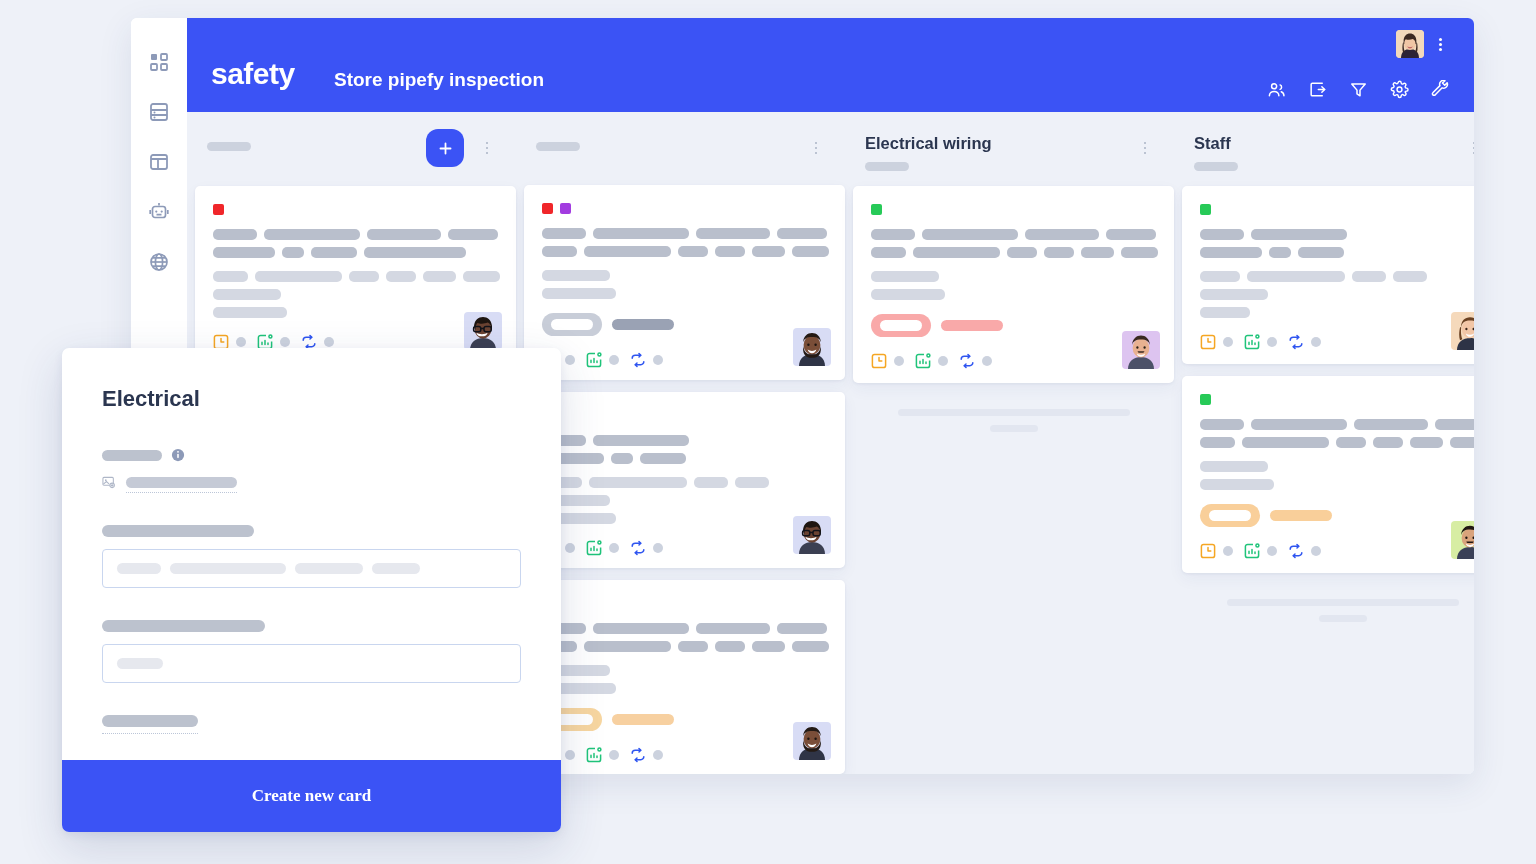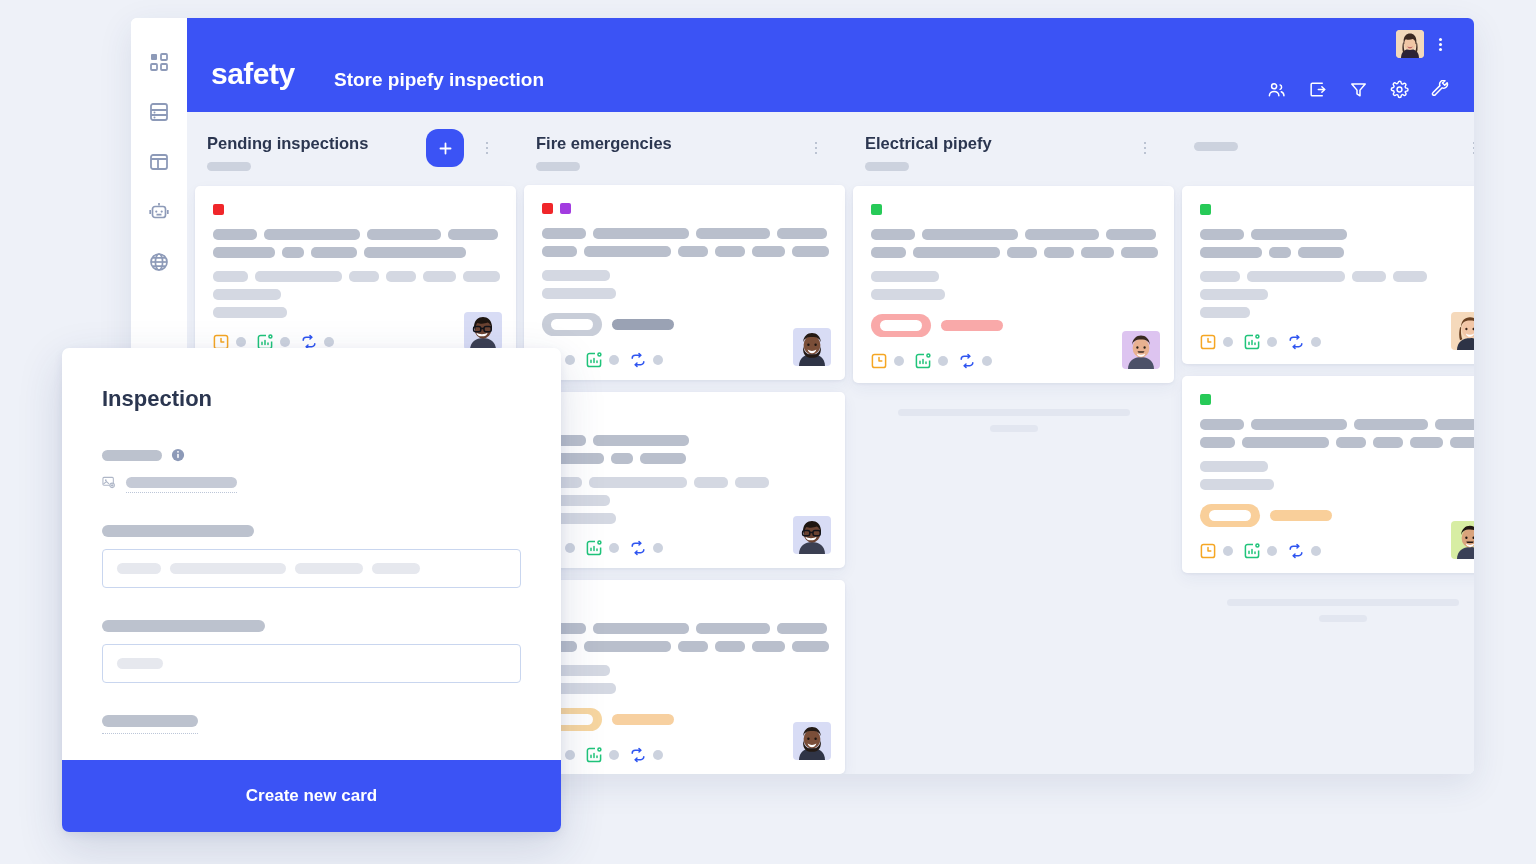--- a/index.html
+++ b/index.html
@@ -186,21 +186,21 @@
     height: 39px; border: 1px solid #c9d6ef; border-radius: 4px;
     background: #fff; display: flex; align-items: center; gap: 9px;
     padding: 0 14px;
   }
   .ph { height: 11px; border-radius: 6px; background: #e6e8ee; }
 
   .modal-footer { flex: 0 0 72px; }
   .create-btn {
     width: 100%; height: 72px; border: none; cursor: pointer;
     background: #3b53f5; color: #fff;
-    font-family: Liberation Sans, sans-serif;
+    font-family: Liberation Serif, serif;
     font-size: 17px; font-weight: 700;
   }
 </style>
 </head>
 <body>
 
 <div id="root">
 
   <div class="modal-shadow"></div>
 
@@ -305,21 +305,20 @@
               <path d="M20.4 3.6a4.8 4.8 0 0 1-6.3 6.3L5.4 18.6a2 2 0 1 1-2.8-2.8l8.7-8.7a4.8 4.8 0 0 1 6.3-6.3l-3.1 3.1 2.8 2.8z"></path>
             </svg>
           </span>
         </div>
       </header>
 
       <main class="board">
 
       <section class="column">
             <div class="col-head">
-              <div class="col-title">Pending inspections</div>
               <div class="col-sub"></div>
               <button class="col-add">
                 <svg viewBox="0 0 16 16" stroke="#fff" stroke-width="1.9" stroke-linecap="round">
                   <path d="M8 2.6v10.8M2.6 8h10.8"></path>
                 </svg>
               </button>
               <div class="col-kebab">
                 <i></i>
                 <i></i>
                 <i></i>
@@ -390,21 +389,20 @@
                     <path d="M12.4 20.8c2.2 1.8 9 1.8 11.2 0-.5 2.2-2.1 3.4-3.8 3.4h-3.6c-1.7 0-3.3-1.2-3.8-3.4z" fill="#fff"></path>
                     <rect x="9.6" y="14.6" width="7.2" height="5.2" rx="2" fill="none" stroke="#12131a" stroke-width="1.5"></rect>
                     <rect x="20" y="14.6" width="7.2" height="5.2" rx="2" fill="none" stroke="#12131a" stroke-width="1.5"></rect>
                     <path d="M16.8 16.6h3.2" stroke="#12131a" stroke-width="1.5"></path>
                   </svg></div>
               </article>
             </div>
           </section>
           <section class="column">
             <div class="col-head">
-              <div class="col-title">Fire emergencies</div>
               <div class="col-sub"></div>
               <div class="col-kebab">
                 <i></i>
                 <i></i>
                 <i></i>
               </div>
             </div>
             <div class="col-body">
               <article class="card">
                 <div class="labels">
@@ -596,21 +594,21 @@
                     <path d="M10 14.5c.4-6.2 4.4-9.5 9-9.5s8.6 3.3 9 9.5c-1-3.6-3.4-5.5-9-5.5s-8 1.9-9 5.5z" fill="#241a14"></path>
                     <ellipse cx="15.4" cy="16.8" rx="1.2" ry="1.3" fill="#1c1410"></ellipse>
                     <ellipse cx="22.6" cy="16.8" rx="1.2" ry="1.3" fill="#1c1410"></ellipse>
                     <path d="M14.6 21.6c2.6 1.8 6.2 1.8 8.8 0-.6 2.4-2.4 3.6-4.4 3.6s-3.8-1.2-4.4-3.6z" fill="#fff"></path>
                   </svg></div>
               </article>
             </div>
           </section>
           <section class="column">
             <div class="col-head">
-              <div class="col-title">Electrical pipefy</div>
+              <div class="col-title">Electrical wiring</div>
               <div class="col-sub"></div>
               <div class="col-kebab">
                 <i></i>
                 <i></i>
                 <i></i>
               </div>
             </div>
             <div class="col-body col-surface">
               <article class="card">
                 <div class="labels">
@@ -680,20 +678,21 @@
                   </svg></div>
               </article>
               <div class="col-footer">
                 <div class="foot-bar-a"></div>
                 <div class="foot-bar-b"></div>
               </div>
             </div>
           </section>
           <section class="column">
             <div class="col-head">
+              <div class="col-title">Staff</div>
               <div class="col-sub"></div>
               <div class="col-kebab">
                 <i></i>
                 <i></i>
                 <i></i>
               </div>
             </div>
             <div class="col-body col-surface">
               <article class="card">
                 <div class="labels">
@@ -829,21 +828,21 @@
                 <div class="foot-bar-b"></div>
               </div>
             </div>
           </section>
         </main>
     </div>
   </div>
 
   <div class="modal">
     <div class="modal-body">
-      <div class="modal-title">Inspection</div>
+      <div class="modal-title">Electrical</div>
 
       <div class="field-block">
         <div class="field-label-row">
           <span class="field-label-sk"></span>
           <span class="info-icon">
             <svg viewBox="0 0 16 16">
               <circle cx="8" cy="8" r="7" fill="#8d9ab8"></circle>
               <rect x="7.1" y="6.6" width="1.8" height="5" rx=".9" fill="#fff"></rect>
               <circle cx="8" cy="4.4" r="1.05" fill="#fff"></circle>
             </svg>

